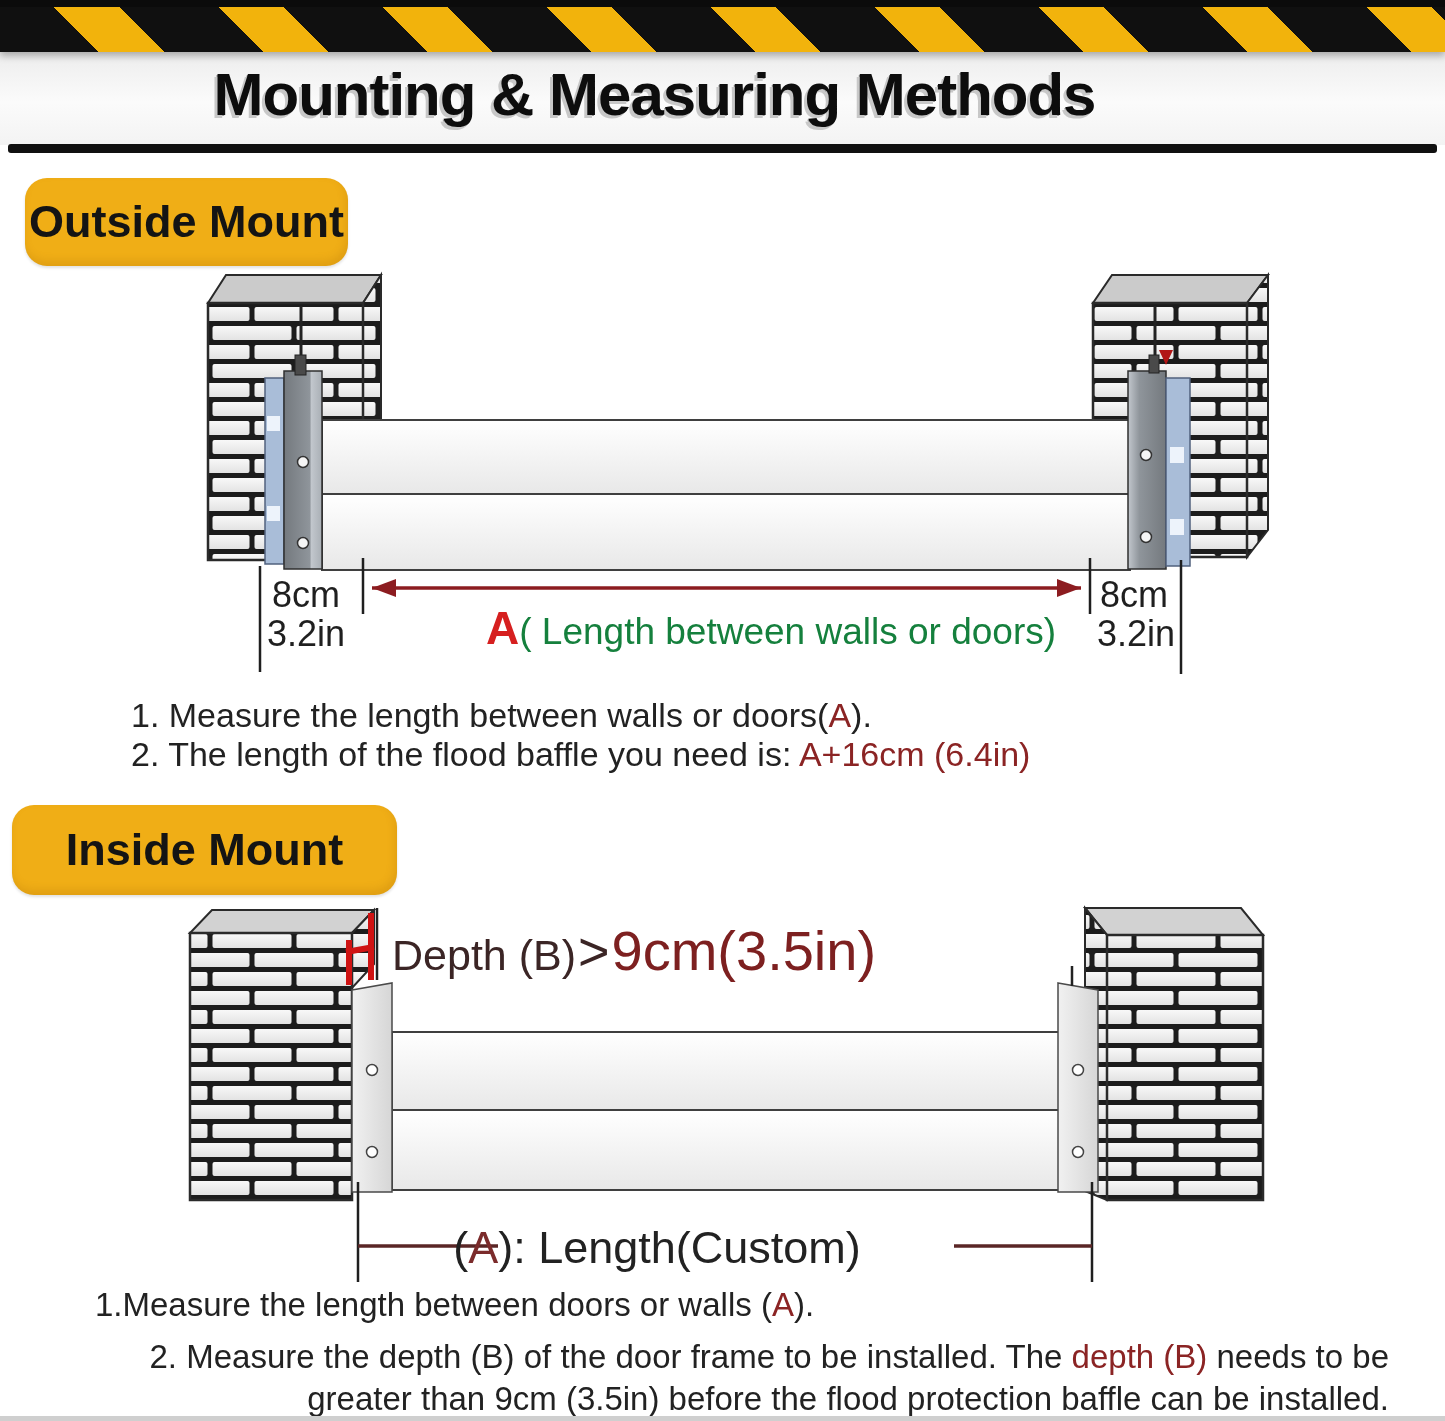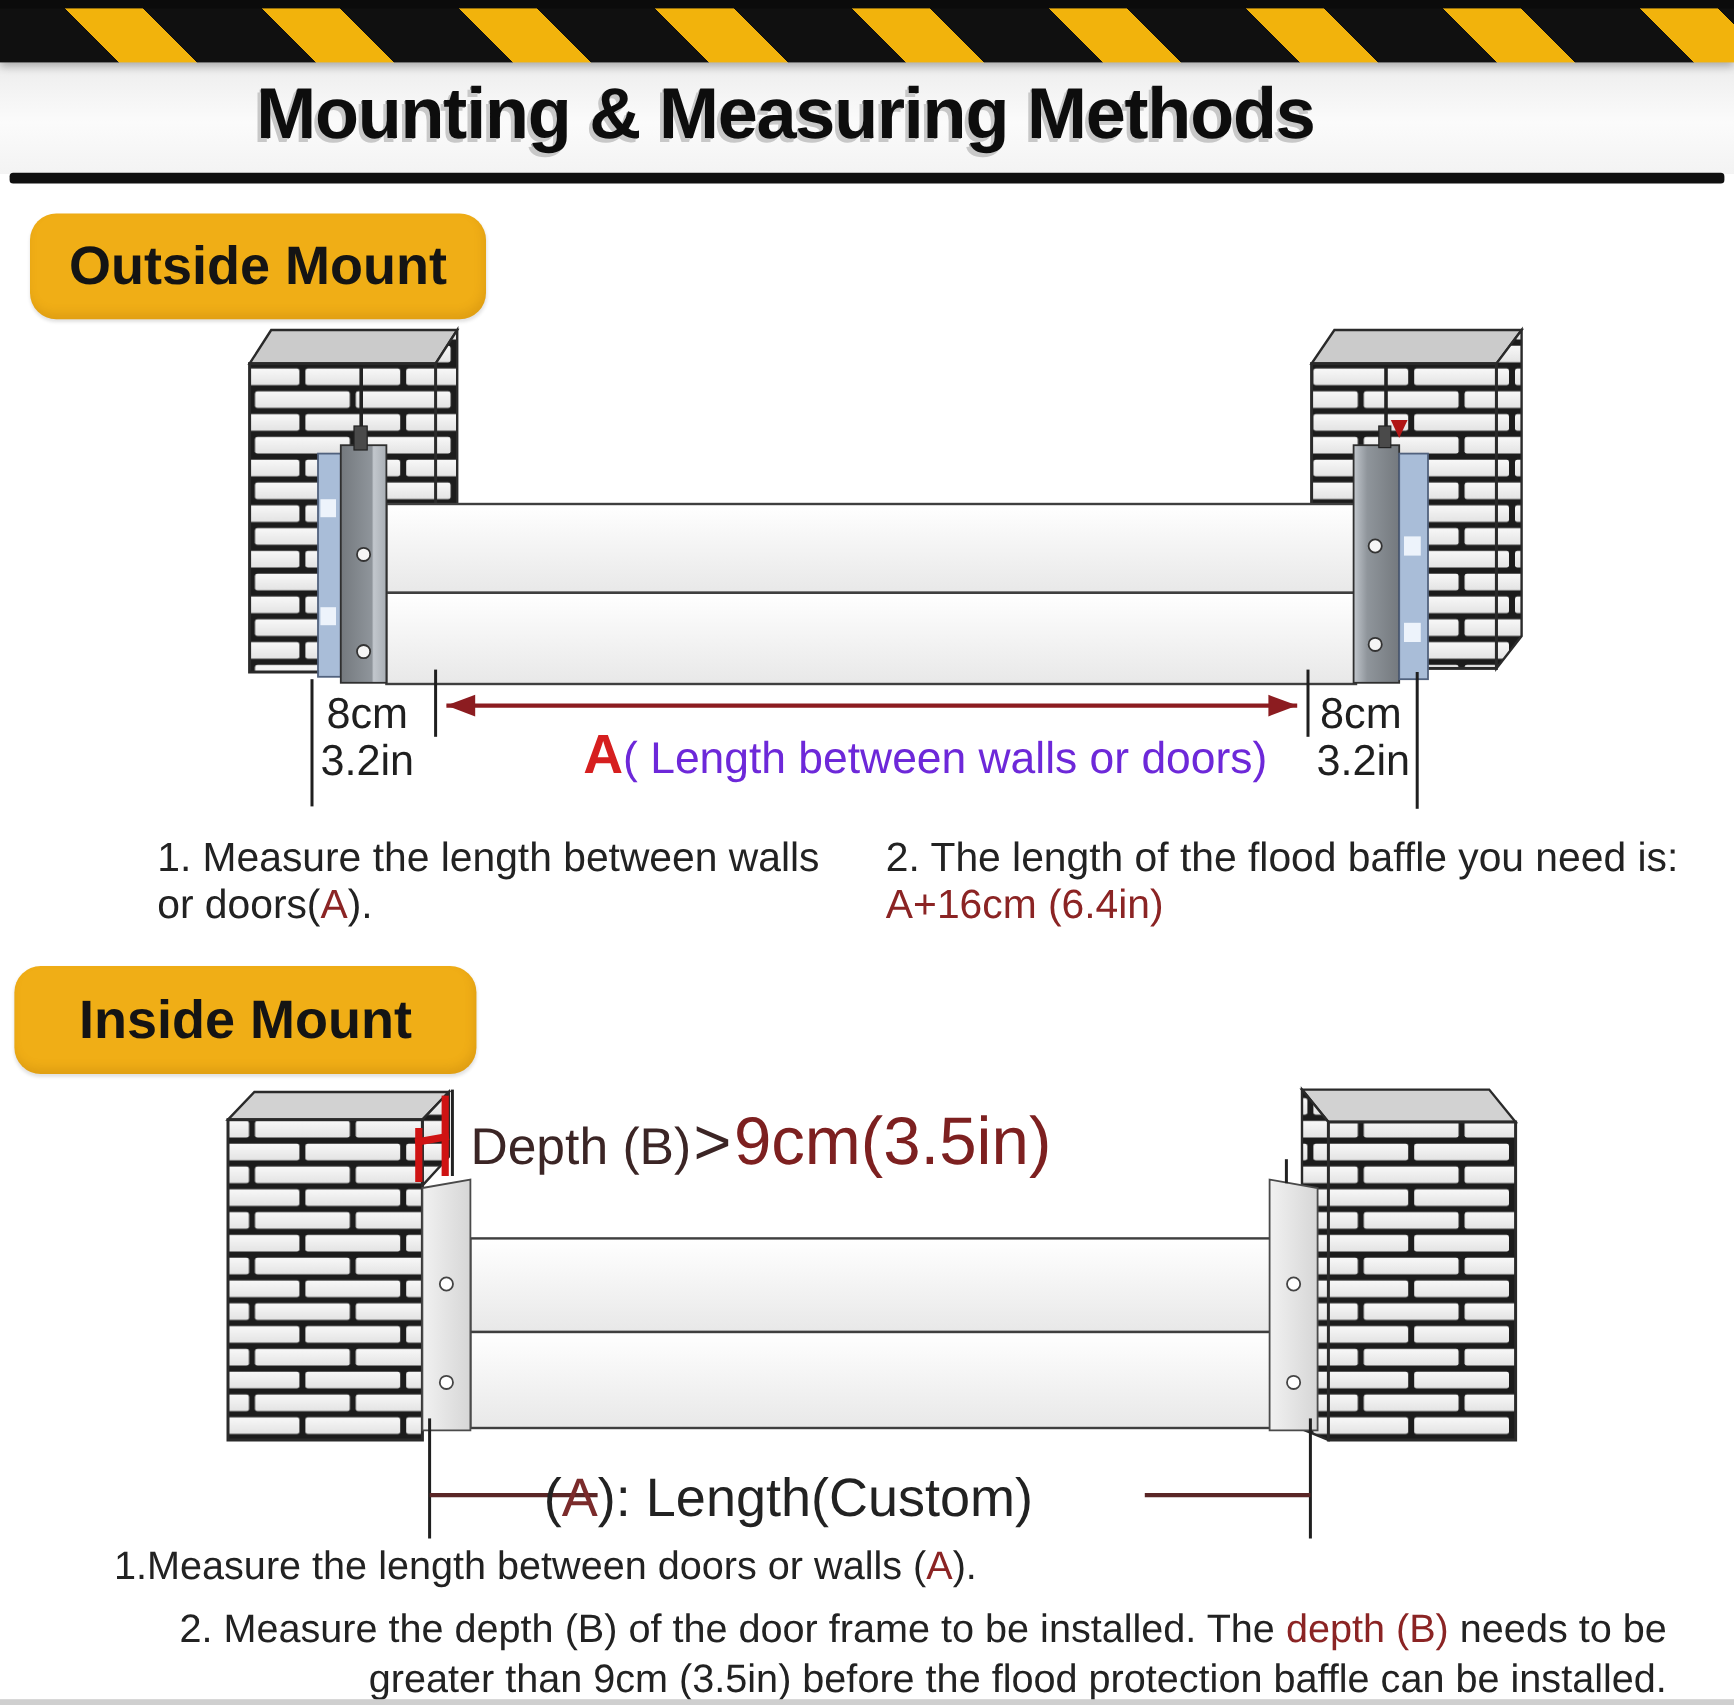--- a/index.html
+++ b/index.html
@@ -14,31 +14,31 @@
   .tape-top{position:absolute;left:0;top:0;width:1445px;height:7px;background:#0b0b0b;}
   .page-title{position:absolute;left:0;top:60px;width:1309px;text-align:center;
               font-size:60px;font-weight:bold;color:#0d0d0d;letter-spacing:-1px;
               text-shadow:-3px 3px 0 #c8c8c8,-1px 1px 0 #9a9a9a;}
   .title-underline{position:absolute;left:8px;top:144px;width:1429px;height:9px;
                    background:#101010;border-radius:3px;}
   
   .badge{position:absolute;display:flex;align-items:center;justify-content:center;
          background:#f0ae16;border-radius:22px;color:#141414;font-size:45px;font-weight:600;
          box-shadow:inset -2px -5px 8px rgba(150,90,0,.18), 0 2px 3px rgba(0,0,0,.12);}
-  .badge-outside{left:25px;top:178px;width:380px;height:88px;}
+  .badge-outside{left:25px;top:178px;width:323px;height:88px;}
   .badge-inside{left:12px;top:805px;width:385px;height:90px;}
   
   .diagram-svg{position:absolute;left:0;top:0;width:1445px;height:1421px;}
   
   .t{position:absolute;color:#1f1f1f;white-space:nowrap;line-height:1;text-align:right;}
   .dim{font-size:36px;}
   .span-row{position:absolute;display:flex;align-items:baseline;white-space:nowrap;}
   .dimA{font-size:46px;font-weight:bold;color:#d61f1f;}
-  .span-label{font-size:37px;color:#6d28d9;}
-  .steps-top{position:absolute;left:131px;top:696px;display:flex;gap:25px;
+  .span-label{font-size:37px;color:#15803d;}
+  .steps-top{position:absolute;left:131px;top:696px;display:flex;flex-direction:column;
              font-size:34px;color:#222;}
   .mr{color:#8b2424;}
   .depth-label{font-size:43px;color:#3b2525;}
   .depth-gt{font-size:54px;color:#3b2525;margin:0 2px;}
   .depth-value{font-size:56px;color:#7d2020;}
   .custom-label{position:absolute;left:360px;top:1222px;width:594px;text-align:center;
                 font-size:45px;color:#222;white-space:nowrap;}
   .custom-A{color:#7b2b2b;}
   .step-b1{position:absolute;left:95px;top:1286px;font-size:33px;color:#222;white-space:nowrap;}
   .step-b2{position:absolute;left:54px;top:1336px;width:1335px;text-align:right;

